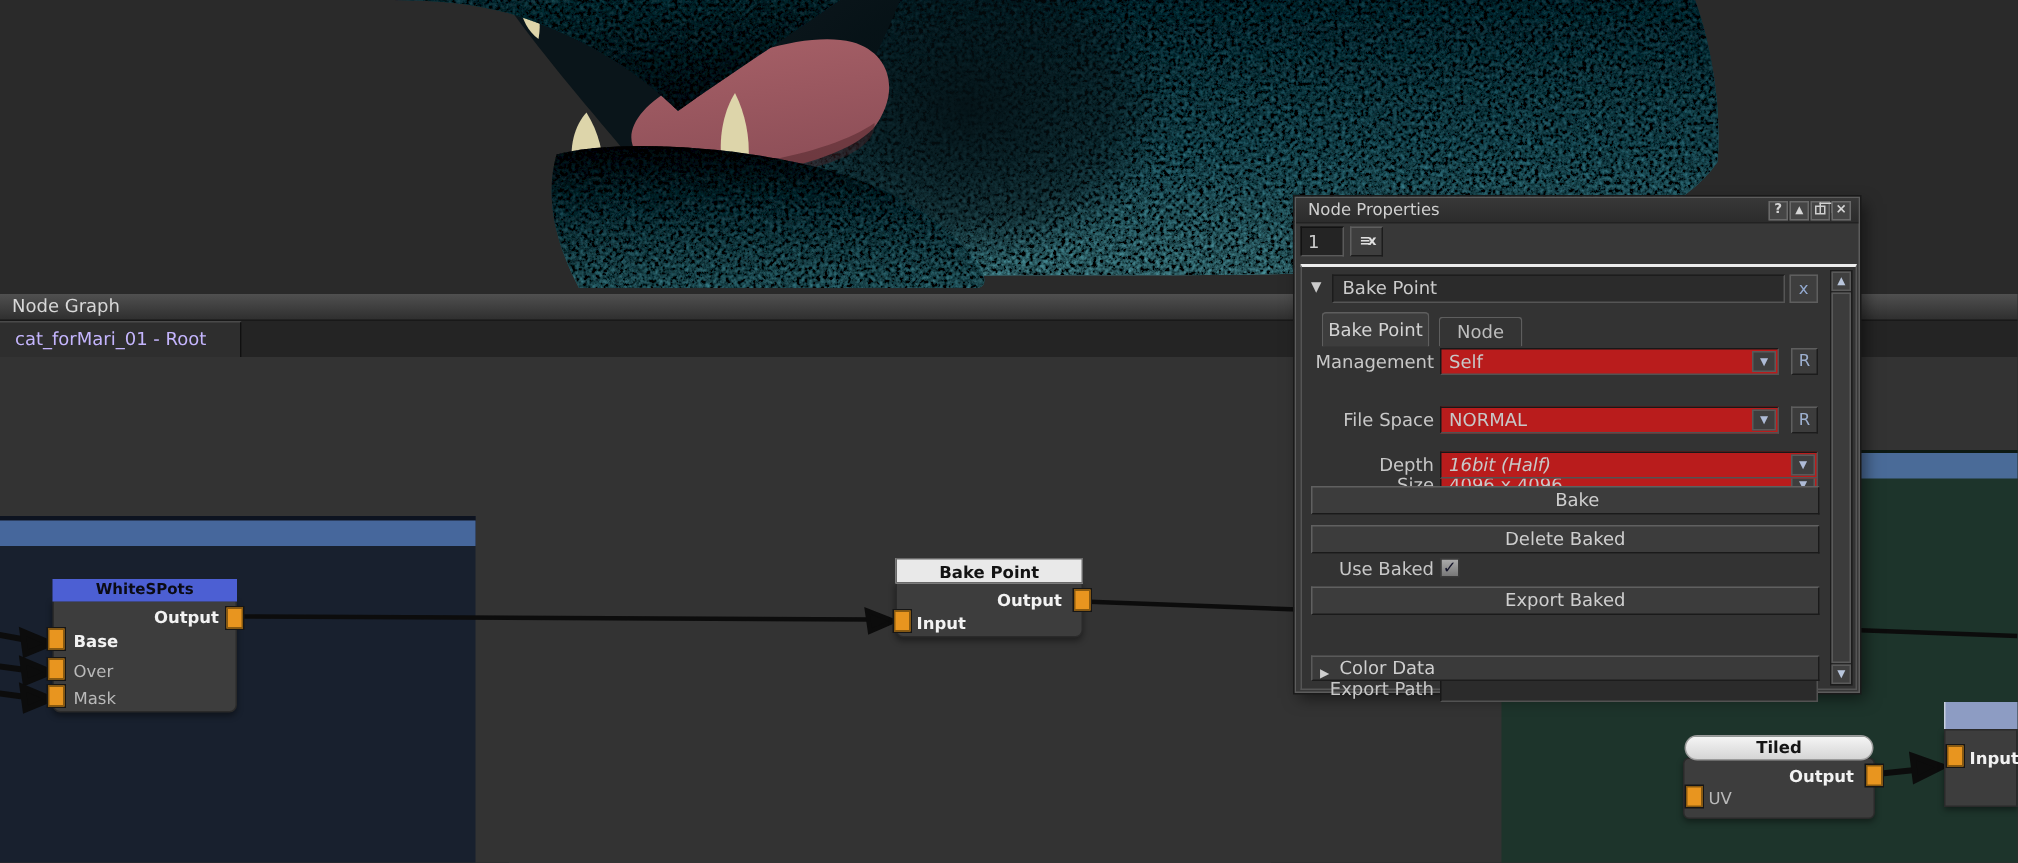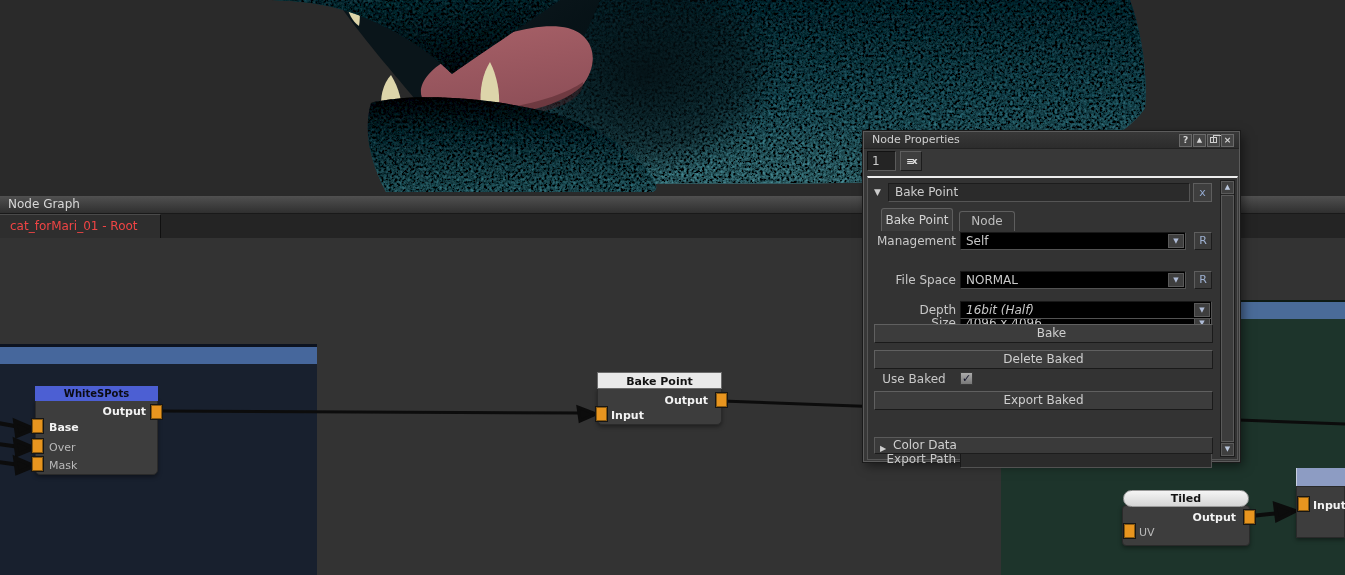--- a/index.html
+++ b/index.html
@@ -9,21 +9,21 @@
   
   #viewport { position:absolute; left:0; top:0; width:1345px; height:196px; }
 
   
   #ng-strip { position:absolute; left:0; top:196px; width:1345px; height:18px;
               background:linear-gradient(#505050,#2f2f2f); border-bottom:1px solid #191919;
               color:#d8d8d8; font-size:12px; line-height:17px; padding-left:8px; }
   #ng-tabrow { position:absolute; left:0; top:214px; width:1345px; height:24px; background:#242424; }
   #ng-tab { position:absolute; left:0; top:0; width:161px; height:24px; background:#2e2e2e;
             border-top:1px solid #4a4a4a; border-right:1px solid #101010;
-            color:#ef4444; font-size:12px; line-height:22px; padding-left:10px; }
+            color:#c4b5fd; font-size:12px; line-height:22px; padding-left:10px; }
   #canvas { position:absolute; left:0; top:238px; width:1345px; height:337px; background:#333333; }
 
   
   .backdrop { position:absolute; }
   #bd-navy { left:0; top:344px; width:317px; height:231px; background:#18202e; border-top:3px solid #0d1320; }
   #bd-navy .bd-head { height:17px; background:#46679c; }
   #bd-green { left:1001px; top:300px; width:344px; height:275px; background:#1d342b; border-top:2px solid #0e1a14; }
   #bd-green .bd-head { height:17px; background:#4a6b98; }
 
   
@@ -91,21 +91,21 @@
   #sect .xbtn { position:absolute; right:2px; top:0; width:19px; height:19px; background:#3e3e3e;
                 border:1px solid #5e5e5e; color:#93a9cf; text-align:center; line-height:17px; font-size:11px; }
   
   .tab { position:absolute; background:#3d3d3d; border:1px solid #5e5e5e; border-bottom:none;
          border-radius:3px 3px 0 0; text-align:center; color:#d4d4d4; }
   #tab-bakepoint { left:13px; top:30px; width:72px; height:23px; line-height:22px; z-index:2; }
   #tab-node { left:91px; top:33px; width:56px; height:20px; line-height:19px; background:#343434; color:#bdbdbd; }
   
   .prow { position:absolute; left:4px; right:23px; height:20px; }
   .plabel { position:absolute; left:0; top:2px; width:84px; text-align:right; color:#c8c8c8; }
-  .pfield { position:absolute; left:88px; top:0; height:18px; background:#000000;
+  .pfield { position:absolute; left:88px; top:0; height:18px; background:#b91c1c;
             border:1px solid #181818; border-bottom-color:#525252; border-right-color:#525252; }
   .pfield .pvalue { position:absolute; left:5px; top:1px; color:#c8c8c8; }
   .ddbtn { position:absolute; right:1px; top:1px; width:16px; height:14px; background:#3e3e3e;
            border:1px solid #5a5a5a; font-size:7px; color:#aebbd6; text-align:center; line-height:12px; }
   .rbtn { position:absolute; right:2px; top:0; width:18px; height:18px; background:#3c3c3c;
           border:1px solid #5e5e5e; border-bottom-color:#1c1c1c; border-right-color:#1c1c1c;
           color:#9db0d0; font-size:11px; text-align:center; line-height:16px; }
   .wbtn { position:absolute; left:6px; right:24px; height:19px; background:#3c3c3c;
           border:1px solid #606060; border-bottom-color:#1a1a1a; border-right-color:#1a1a1a;
           text-align:center; color:#cfcfcf; line-height:17px; }
@@ -312,21 +312,21 @@
       <div class="pfield" style="right:2px;font-style:italic;">
         <span class="pvalue">16bit (Half)</span>
         <span class="ddbtn"><span>▼</span></span>
       </div>
     </div>
 
     <div class="wbtn" style="top:146px;padding-left:16px;">Bake</div>
     <div class="wbtn" style="top:172px;">Delete Baked</div>
 
     <div id="useb-row">
-      <span class="plabel" style="top:0;text-align:center;">Use Baked</span>
+      <span class="plabel" style="top:0;">Use Baked</span>
       <div id="useb-check">
         <span>✓</span>
       </div>
     </div>
 
     <div class="wbtn" style="top:213px;">Export Baked</div>
 
     <div class="prow" style="top:236px;margin-top:36px;">
       <span class="plabel">Export Path</span>
       <div id="exp-field">

